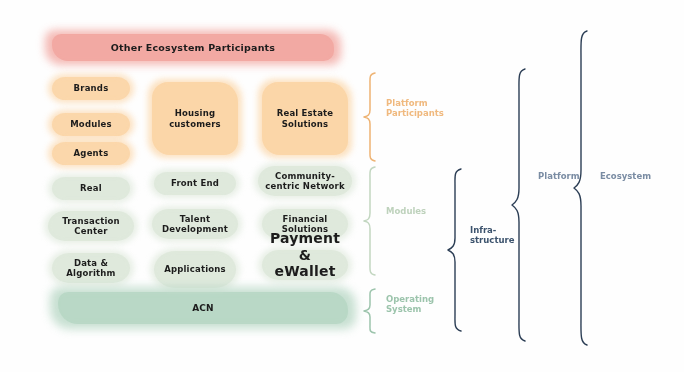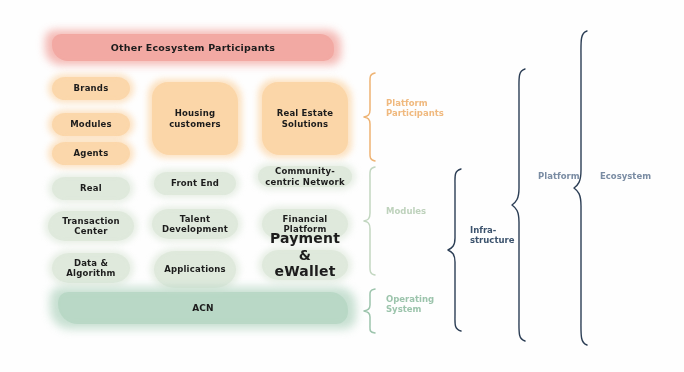--- a/index.html
+++ b/index.html
@@ -121,27 +121,27 @@
     <span class="lbl" style="white-space:pre-line;">Talent
 Development</span>
   </div>
   <div class="blob pill" style="left:154px; top:172px; width:82px; height:23px; background:#dfe9dc; font-size:8.5px;">
     <span class="lbl">Front End</span>
   </div>
   <div class="blob pill" style="left:154px; top:251px; width:82px; height:37px; background:#dfe9dc; font-size:8.5px;">
     <span class="lbl">Applications</span>
   </div>
 
-  <div class="blob pill" style="left:258px; top:166px; width:94px; height:21px; background:#dfe9dc; font-size:8.5px;">
+  <div class="blob pill" style="left:258px; top:166px; width:94px; height:30px; background:#dfe9dc; font-size:8.5px;">
     <span class="lbl" style="white-space:pre-line;">Community-
 centric Network</span>
   </div>
   <div class="blob pill" style="left:262px; top:209px; width:86px; height:30px; background:#dfe9dc; font-size:8.5px;">
     <span class="lbl" style="white-space:pre-line;">Financial
-Platform</span>
+Solutions</span>
   </div>
   <div class="blob pill" style="left:262px; top:250px; width:86px; height:30px; background:#dfe9dc; font-size:14px;align-items:flex-end;">
     <span class="lbl" style="white-space:pre-line;">Payment &amp;
 eWallet</span>
   </div>
 
   <div class="blob brush" style="left:58px; top:292px; width:290px; height:32px; background:#b9d8c6; font-size:9px;">
     <span class="lbl">ACN</span>
   </div>
 

